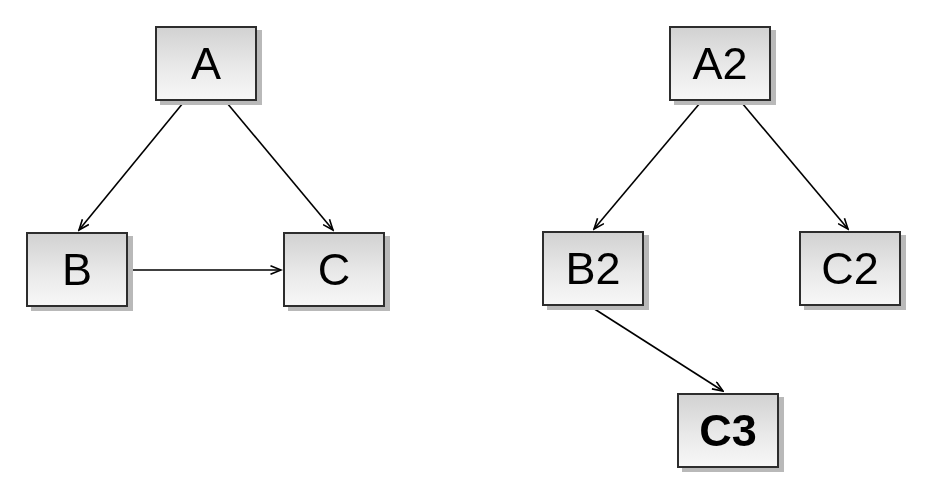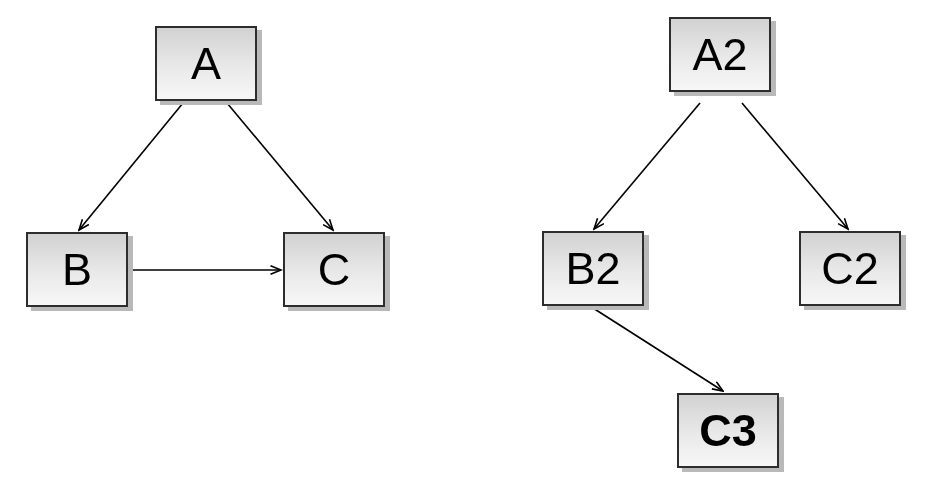--- a/index.html
+++ b/index.html
@@ -38,21 +38,21 @@
   .node-label {
     font-size: 45px;
     line-height: 1;
     color: #000000;
     user-select: none;
   }
   
   .pos-a  { left: 155px; top: 26px;  }
   .pos-b  { left: 26px;  top: 232px; }
   .pos-c  { left: 283px; top: 232px; }
-  .pos-a2 { left: 669px; top: 17px;  }
+  .pos-a2 { left: 669px; top: 26px;  }
   .pos-b2 { left: 542px; top: 231px; }
   .pos-c2 { left: 799px; top: 231px; }
   .pos-c3 { left: 677px; top: 393px; font-weight: bold; }
   .edge {
     stroke: #000000;
     stroke-width: 1.6;
     fill: none;
   }
 </style>
 </head>

